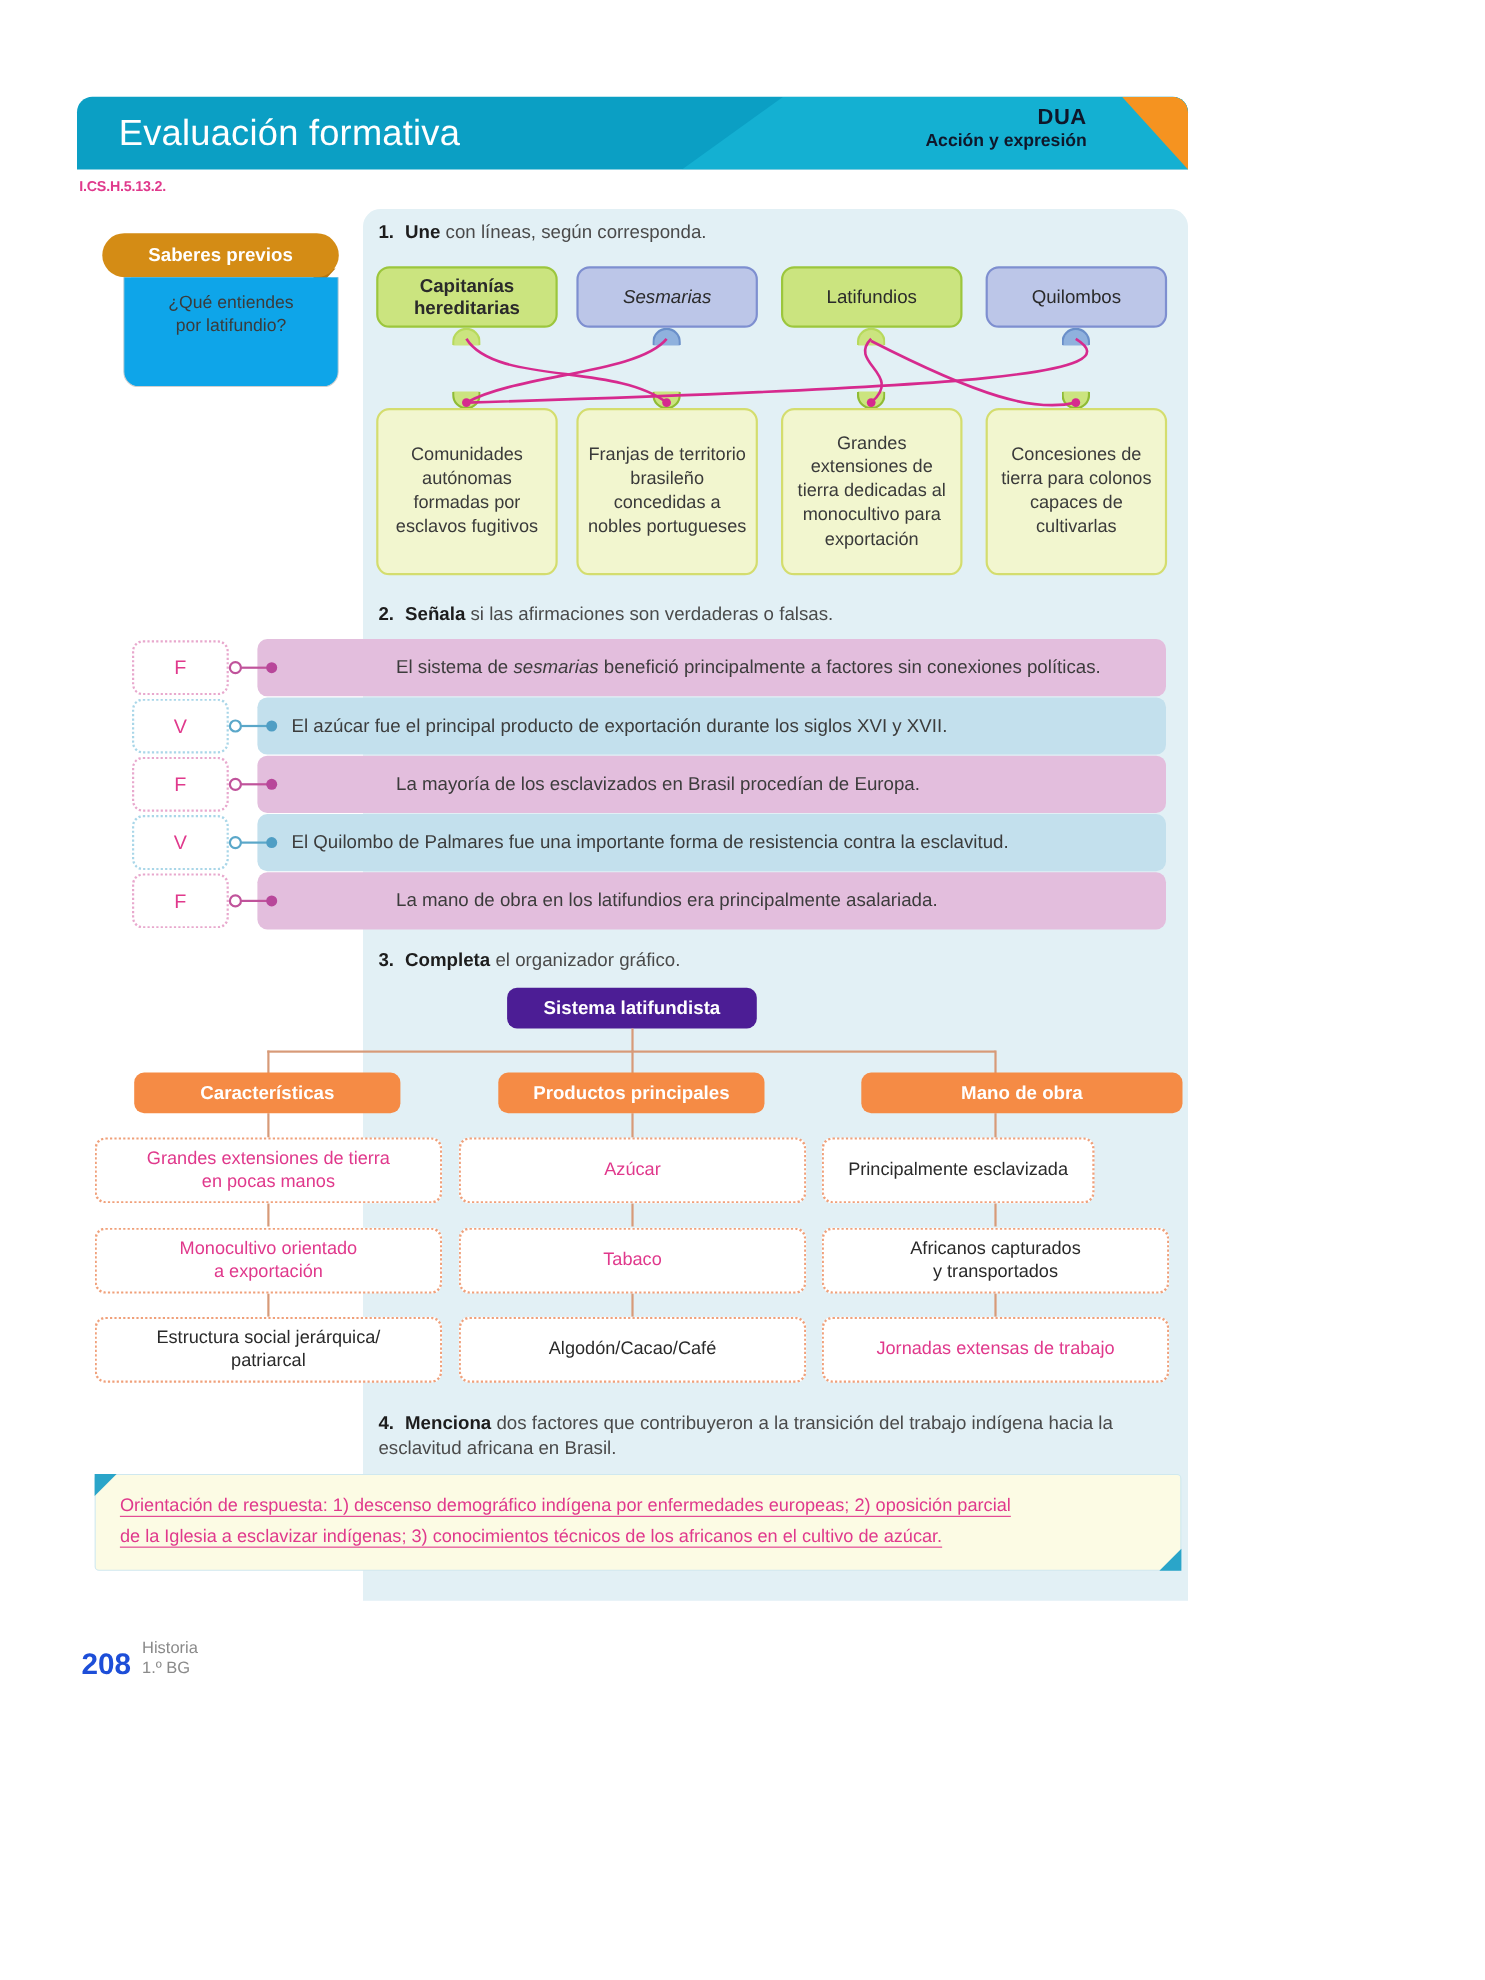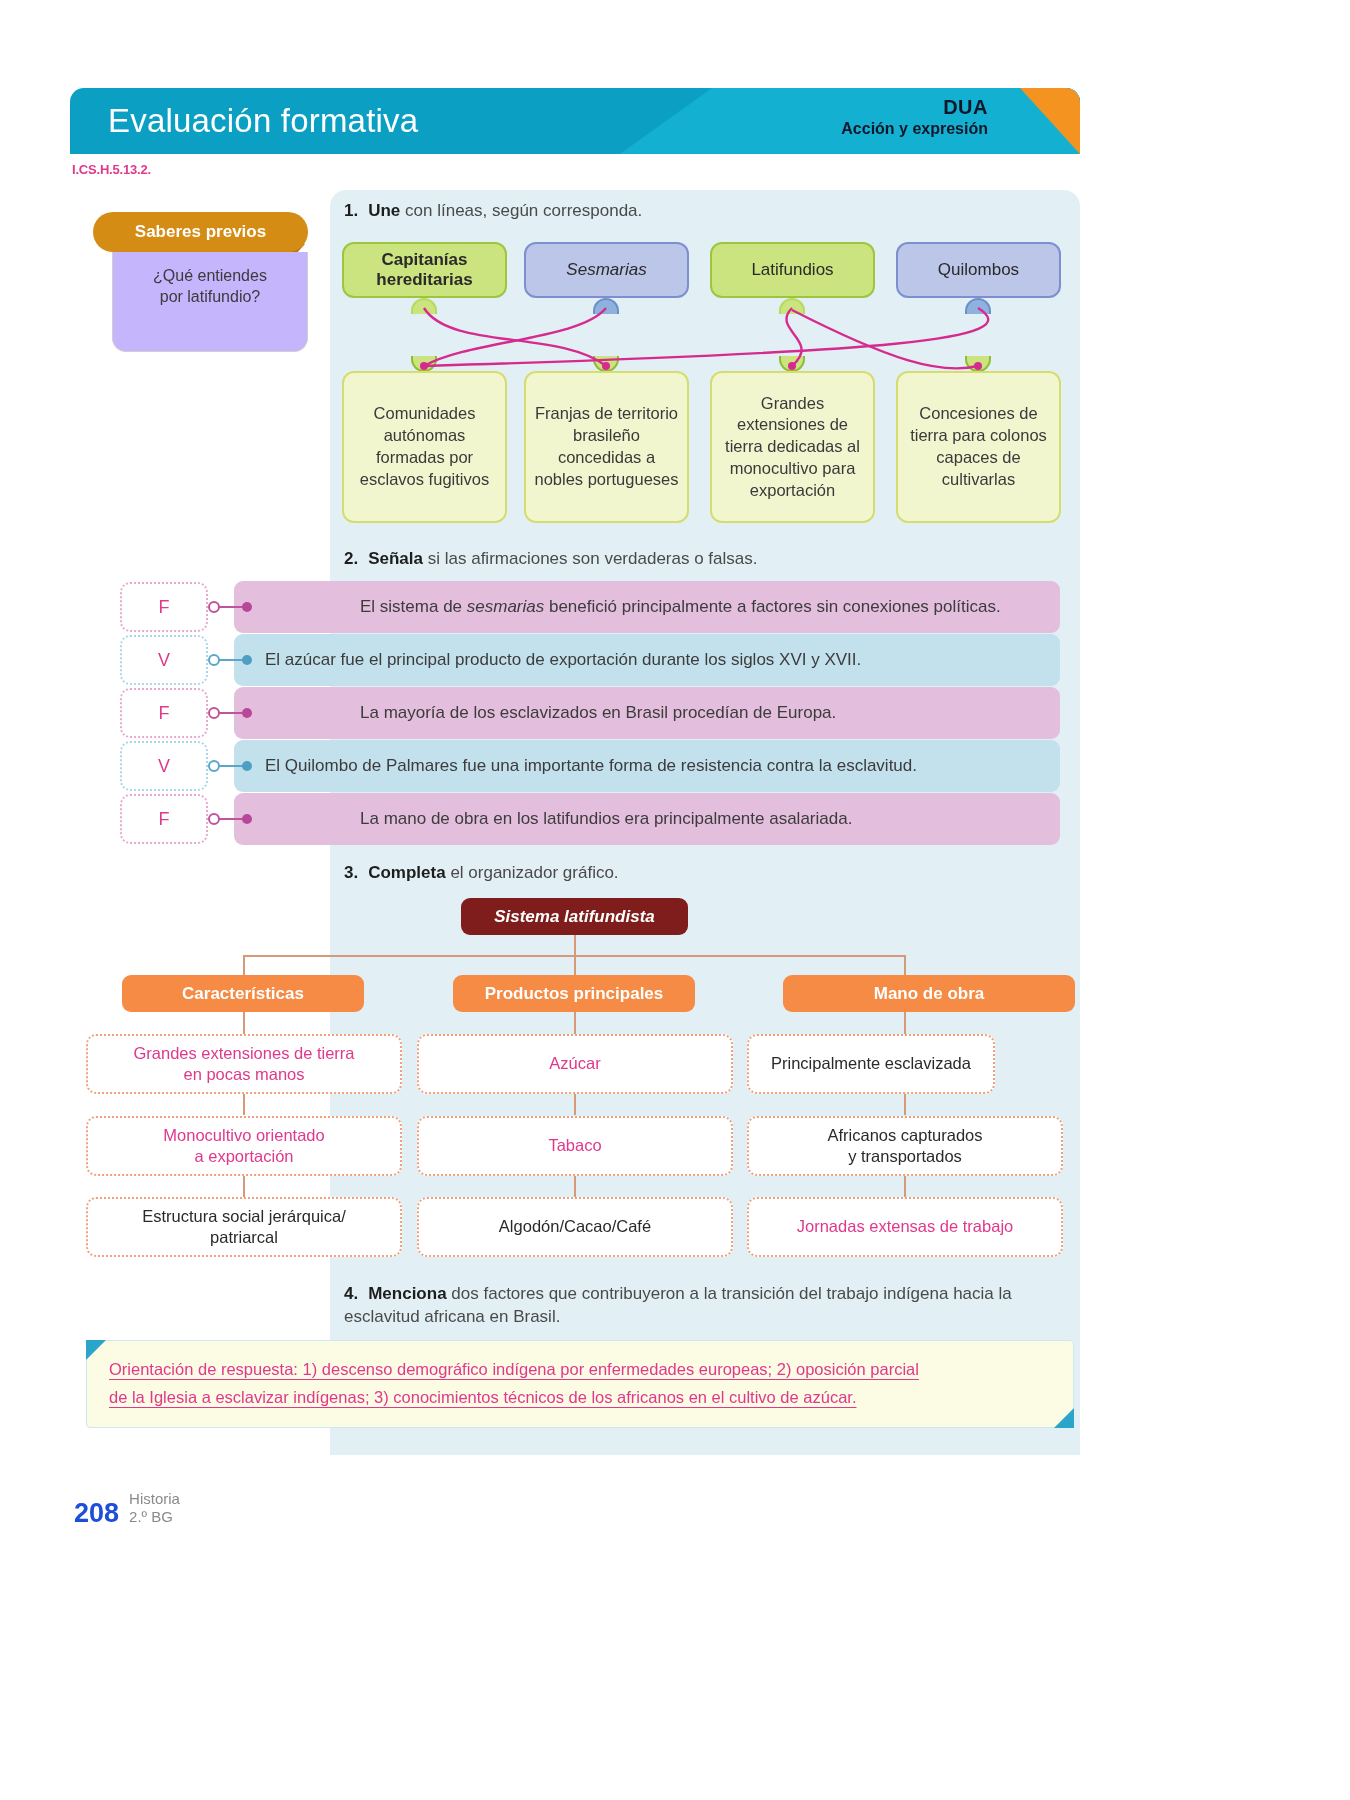--- a/index.html
+++ b/index.html
@@ -74,21 +74,21 @@
     width: 0; height: 0;
     border-left: 20px solid #b8760c;
     border-bottom: 22px solid transparent;
   }
   .sp-bubble {
     position: absolute; left: 112px; top: 252px;
     width: 196px; height: 100px;
     border: 1.5px solid #cfcfcf;
     border-top: none;
     border-radius: 0 0 14px 14px;
-    background: #c4b5fd;
+    background: #0ea5e9;
     display: flex; align-items: flex-start; justify-content: center;
     padding-top: 14px;
   }
   .sp-bubble span {
     font-size: 16px; color: #3b3b3b; text-align: center; line-height: 1.3;
   }
 
   
   .q-head {
     position: absolute;
@@ -162,23 +162,23 @@
     font-size: 17px; color: #3c3c3c;
   }
   .tf-pill.f { background: #e3bedd; }
   .tf-pill.v { background: #c3e0ed; padding-left: 31px; }
   .tf-pill i { font-style: italic; }
 
   
   .org-root {
     position: absolute; left: 461px; top: 898px;
     width: 227px; height: 37px;
-    background: #7f1d1d; border-radius: 9px;
-    display: flex; align-items: center; justify-content: center;
-    color: #fff; font-size: 17px; font-weight: bold; font-style: italic;
+    background: #4c1d95; border-radius: 9px;
+    display: flex; align-items: center; justify-content: center;
+    color: #fff; font-size: 17px; font-weight: bold;
   }
   .org-cat {
     position: absolute; top: 975px; height: 37px;
     background: #f58b45; border-radius: 9px;
     display: flex; align-items: center; justify-content: center;
     color: #fff; font-size: 17px; font-weight: bold;
   }
   .org-cell {
     position: absolute; height: 60px;
     border: 2px dotted #f0a07a; border-radius: 10px;
@@ -397,17 +397,17 @@
     <p>Orientación de respuesta: 1) descenso demográfico indígena por enfermedades europeas; 2) oposición parcial</p>
     <p>de la Iglesia a esclavizar indígenas; 3) conocimientos técnicos de los africanos en el cultivo de azúcar.</p>
   </div>
   <div class="corner-tl"></div>
   <div class="corner-br"></div>
 
   <div class="footer">
     <div class="pg">208</div>
     <div class="meta">
       <div>Historia</div>
-      <div>2.º BG</div>
+      <div>1.º BG</div>
     </div>
   </div>
 
 </div>
 
 </body></html>

